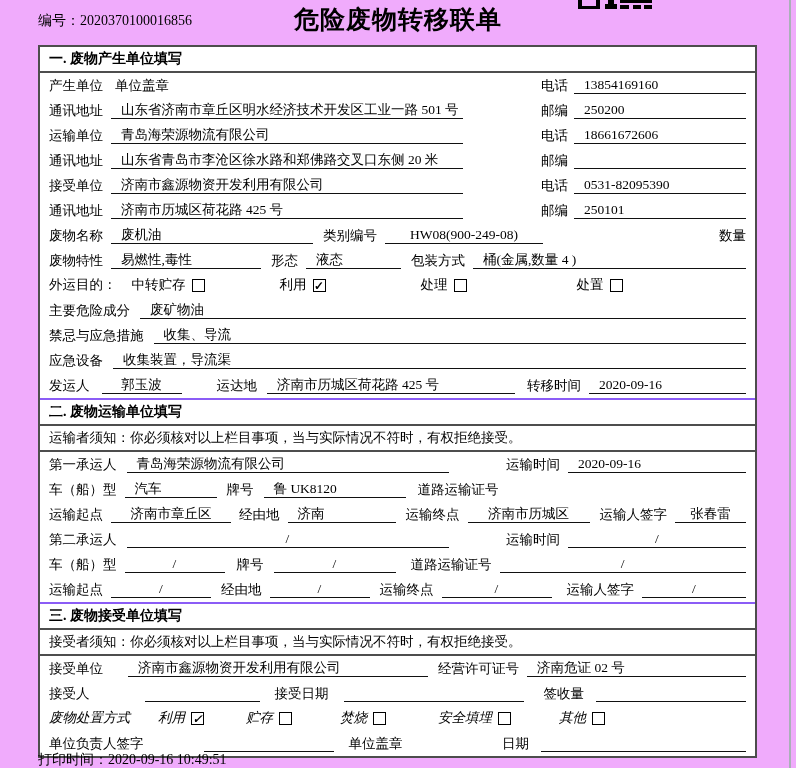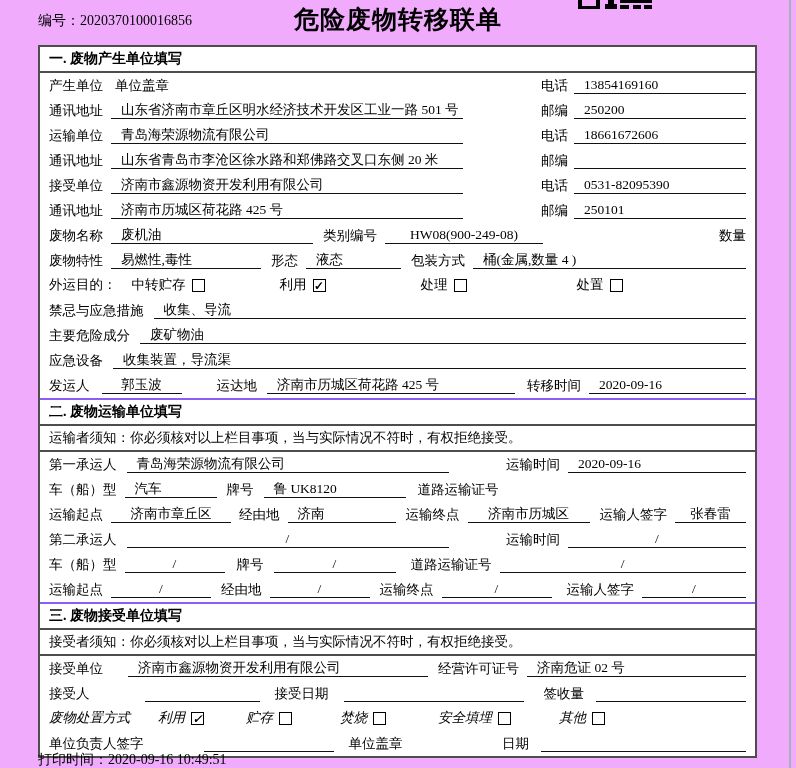--- a/index.html
+++ b/index.html
@@ -137,27 +137,27 @@
           <span>处理</span>
           <span class="cb"></span>
         </span>
       <span class="opt" style="margin-left:110px">
           <span>处置</span>
           <span class="cb"></span>
         </span>
     </div>
 
     <div class="r">
+      <span class="l">主要危险成分</span>
+      <span class="u lt f ml10">废矿物油</span>
+    </div>
+
+    <div class="r">
       <span class="l">禁忌与应急措施</span>
       <span class="u lt f ml10">收集、导流</span>
-    </div>
-
-    <div class="r">
-      <span class="l">主要危险成分</span>
-      <span class="u lt f ml10">废矿物油</span>
     </div>
 
     <div class="r">
       <span class="l">应急设备</span>
       <span class="u lt f ml10">收集装置，导流渠</span>
     </div>
 
     <div class="r">
       <span class="l">发运人</span>
       <span class="u ml12" style="width:80px">郭玉波</span>

